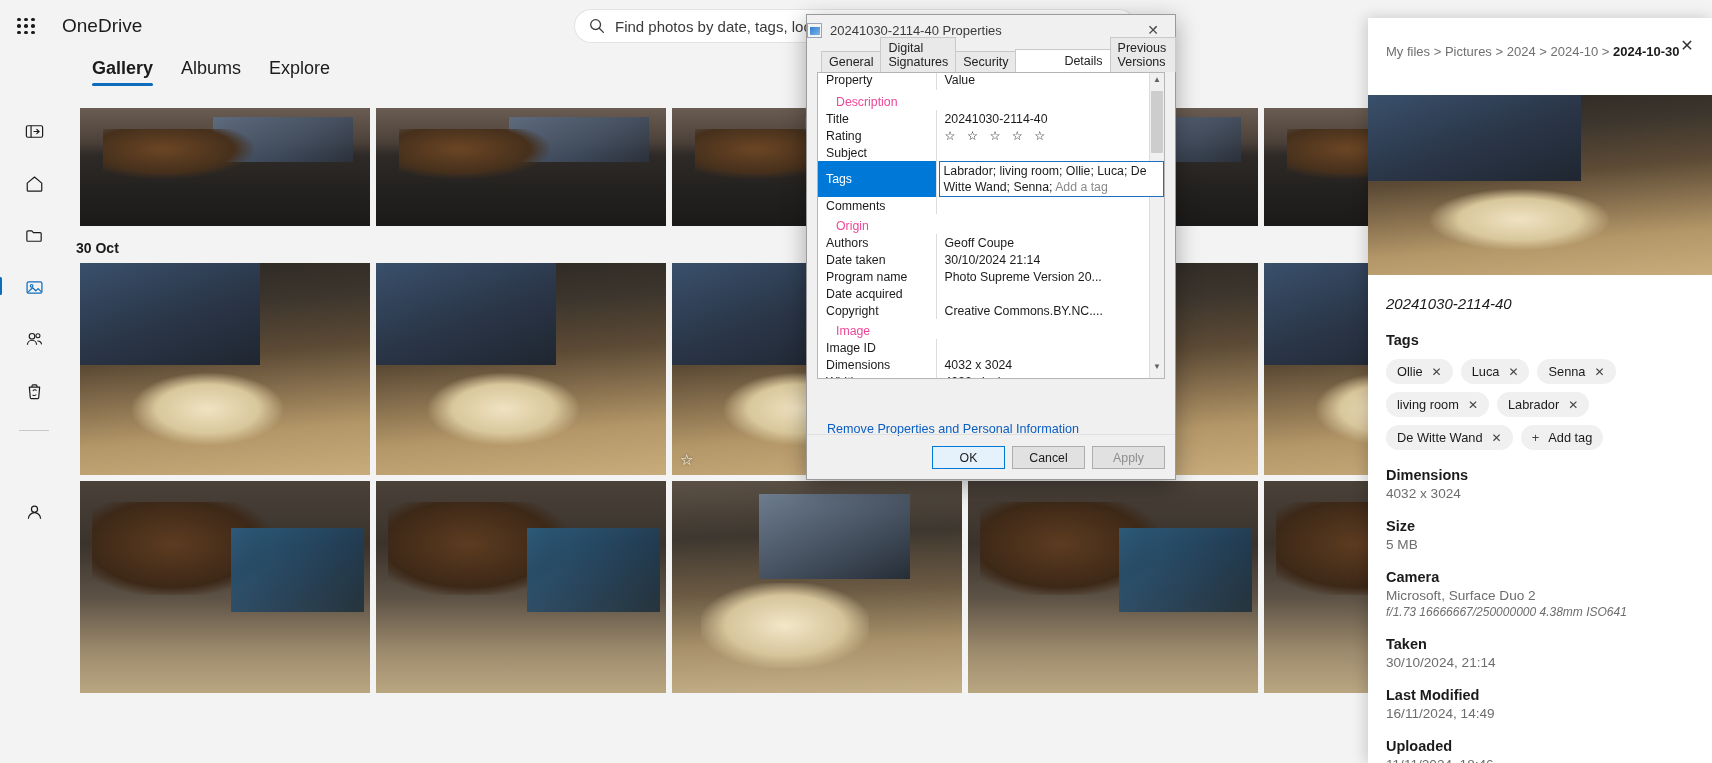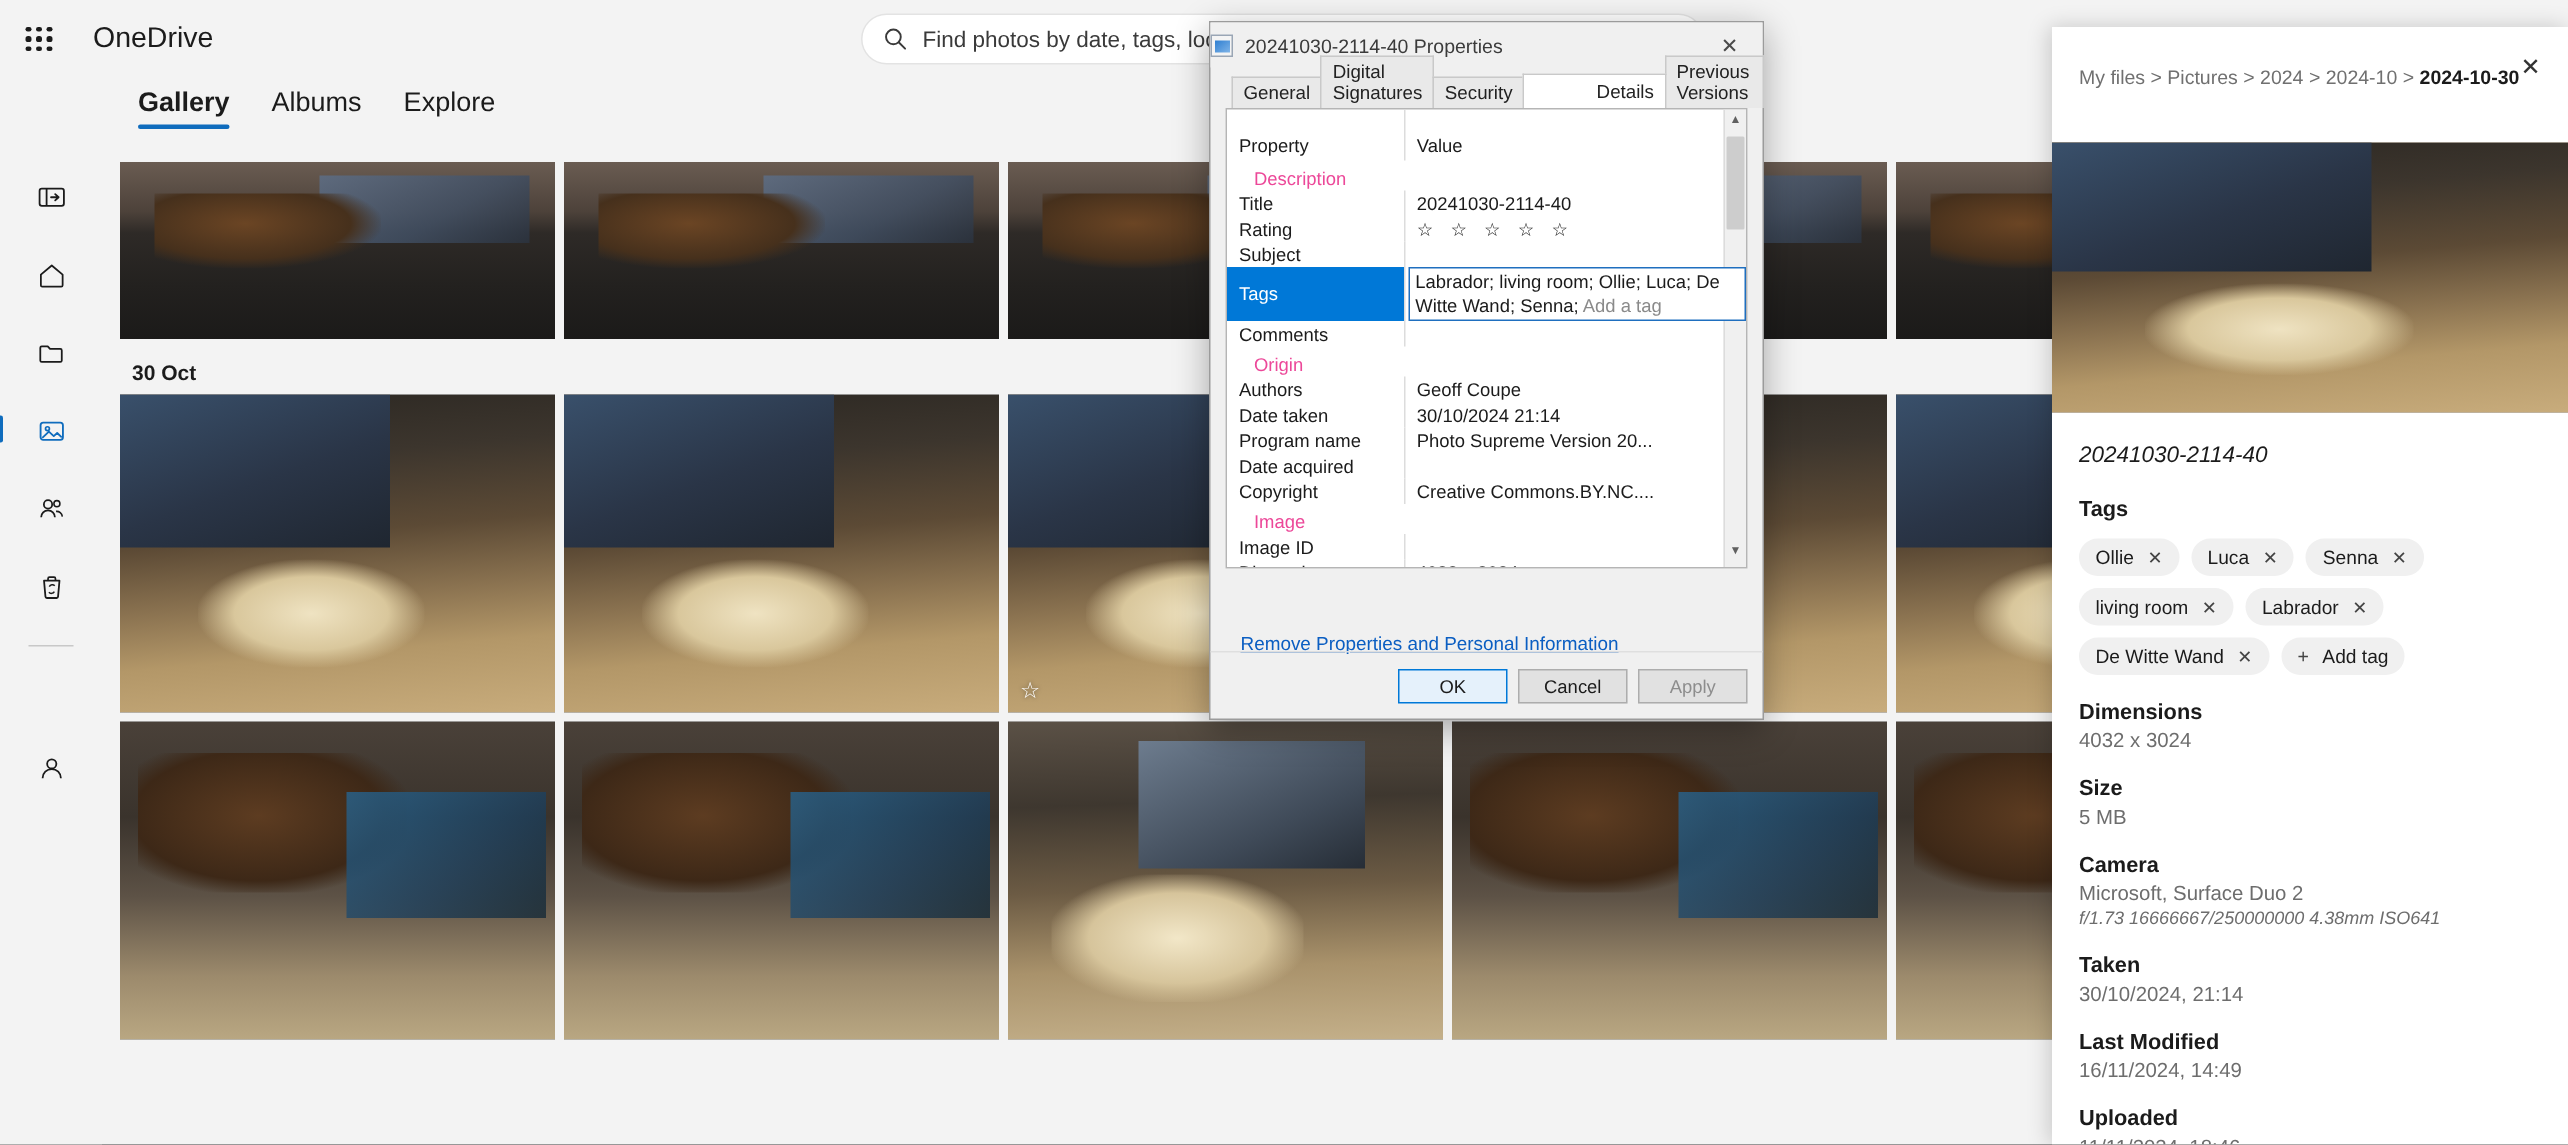--- a/index.html
+++ b/index.html
@@ -64,21 +64,21 @@
   .tab.active { font-weight:bold; }
   .tab.active::after {
     content:""; position:absolute; left:0; right:0; bottom:0; height:3px;
     background:#0f6cbd; border-radius:2px;
   }
 
   
   .grid-area { position:absolute; left:76px; top:100px; right:0; bottom:0; }
   .photo-row { position:absolute; display:flex; gap:6px; }
   .ph-cell { position:relative; overflow:hidden; background:#777; }
-  .date-label { position:absolute; left:12px; font-size:14px; color:#1b1b1b; font-weight:600; }
+  .date-label { position:absolute; left:0; font-size:14px; color:#1b1b1b; font-weight:600; }
   .star-ic { position:absolute; left:8px; bottom:6px; color:#fff; font-size:15px; text-shadow:0 0 3px rgba(0,0,0,.6); }
 
   
   .scene { position:absolute; inset:0; }
   .sceneA { background:
       linear-gradient(180deg,#6a5c52 0%,#4d423a 28%,#2e2a27 40%,#23211f 70%,#1b1a19 100%);
   }
   .sceneA::after{content:"";position:absolute;left:8%;top:18%;width:52%;height:42%;
       background:radial-gradient(ellipse at 40% 40%,#6b4524 0%,#46301c 55%,rgba(50,35,22,0) 72%);}
   .sceneA::before{content:"";position:absolute;left:46%;top:8%;width:48%;height:38%;
@@ -137,21 +137,21 @@
   .wtab.active { background:#ffffff; padding-top:4px; padding-bottom:4px; position:relative; z-index:2;padding-left:48px; }
 
   .details-pane {
     margin:0 10px; height:307px; background:#ffffff; border:1px solid #b5b5b5;
     position:relative; overflow:hidden;
   }
   .dtable { width:100%; border-collapse:collapse; table-layout:fixed; }
   .dtable td { font-size:12.3px; color:#1b1b1b; padding:1px 0 1px 8px; height:17px; vertical-align:middle;
     white-space:nowrap; overflow:hidden; text-overflow:clip; }
   .col-prop { width:118px; border-right:1px solid #dcdcdc; }
-  .hdr td { color:#1b1b1b; padding-bottom:3px; padding-top:17px; }
+  .hdr td { color:#1b1b1b; padding-bottom:3px; padding-top:0; }
   .grp td { color:#ec4899; padding-top:5px; position:relative; padding-left:18px; }
   .sel-prop { background:#0078d7; color:#fff !important; }
   .tags-val {
     border:1px solid #1f6fbf; background:#fff; position:relative; z-index:3;
     padding:1px 4px; line-height:16px; font-size:12.3px; white-space:normal;
     width:100%;
   }
   .tags-val .addtag { color:#8a8a8a; }
   .stars { color:#c0c0c0; letter-spacing:4px; font-size:12.5px; }
   .vscroll { position:absolute; right:0; top:0; width:15px; height:100%; background:#f0f0f0; border-left:1px solid #dcdcdc;}

